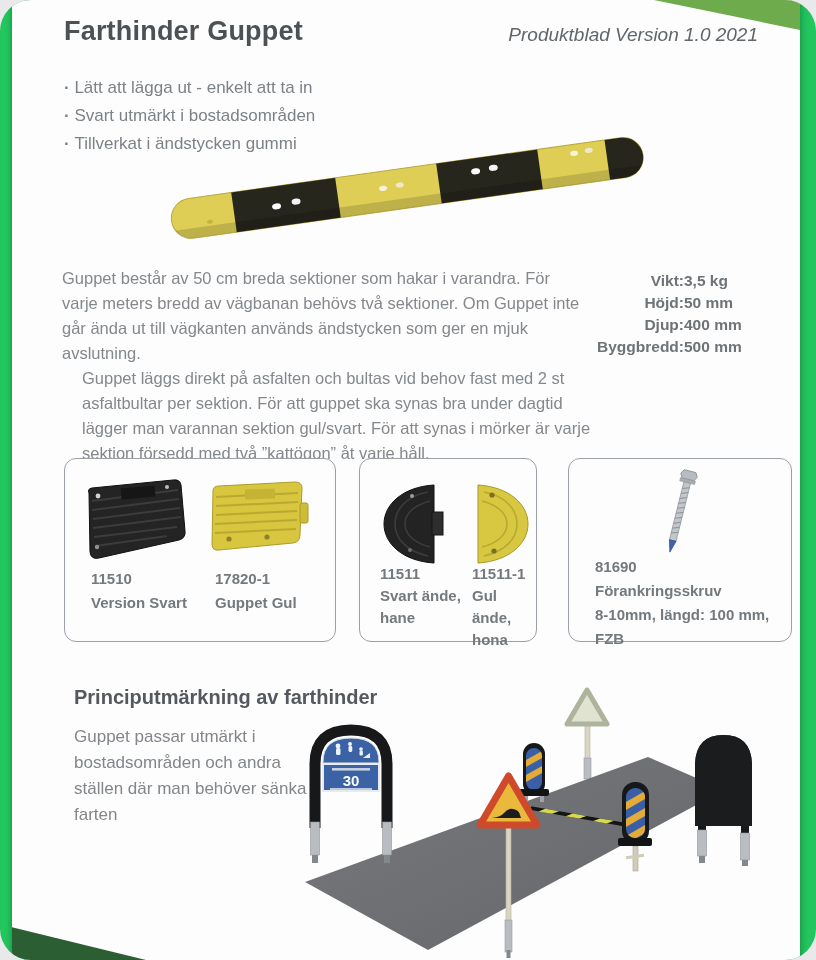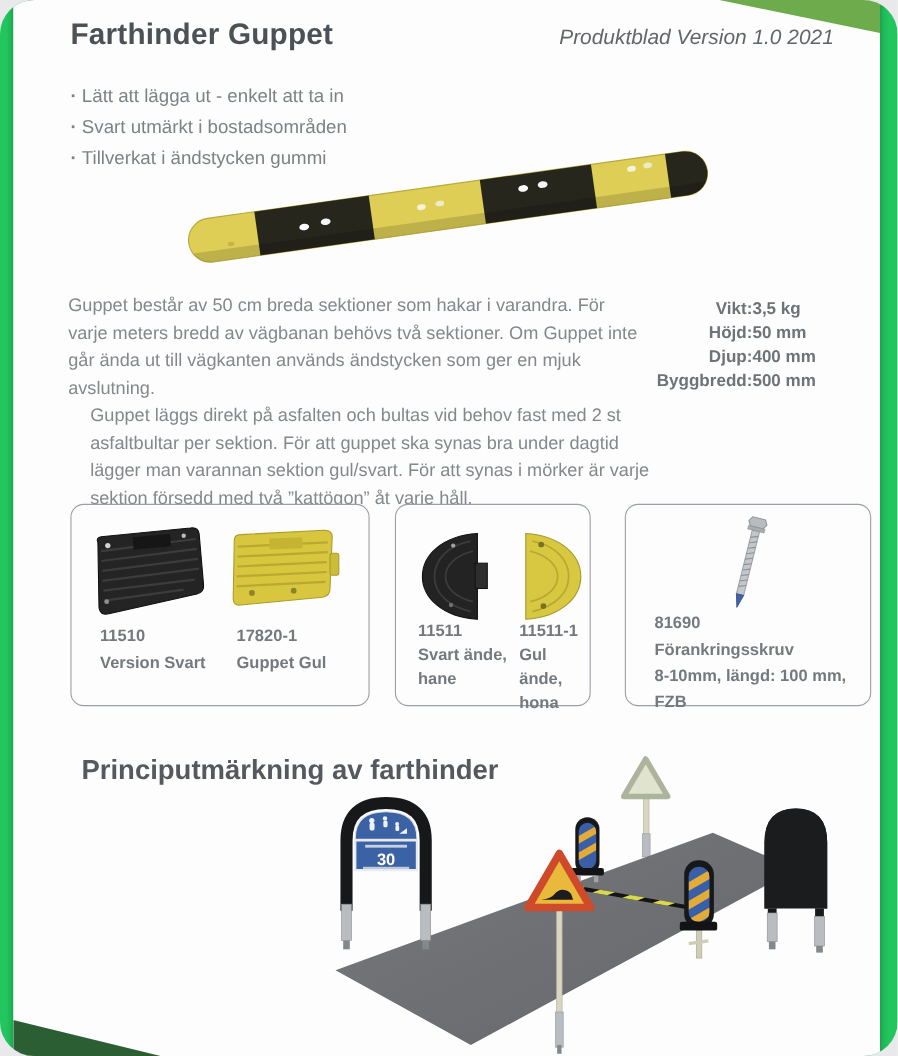--- a/index.html
+++ b/index.html
@@ -21,21 +21,21 @@
   .p1{left:50px;top:266px;width:522px;}
   .p2{left:50px;top:366px;width:528px;margin-left:20px;}
   .specs{left:572px;top:270px;font-size:15.5px;font-weight:bold;color:#6e7377;line-height:22px;}
   .specs .row{display:flex;}
   .specs .lbl{width:100px;text-align:right;}
   .pbox{position:absolute;top:458px;height:184px;border:1.5px solid #9aa0a5;border-radius:12px;
         background:#fdfdfd;box-sizing:border-box;}
   .b1{left:52px;width:272px;} .b2{left:334px;width:178px;margin-left:13px;} .b3{left:556px;width:224px;}
   .sku{font-size:15px;font-weight:bold;color:#74797d;line-height:24px;}
   .sku2{font-size:15px;font-weight:bold;color:#74797d;line-height:22px;}
-  .h2{left:62px;top:686px;font-size:25px;font-weight:bold;color:#55595e;}
+  .h2{left:62px;top:686px;font-size:20px;font-weight:bold;color:#55595e;}
   .p3{left:62px;top:724px;width:242px;font-size:17px;line-height:26px;color:#82868a;}
   svg{display:block;}
 </style>
 </head>
 <body>
 
 <div class="stage">
   <div class="page">
 
     <div class="corner-green"></div>
@@ -192,20 +192,21 @@
         </g>
       </svg>
       <div class="abs" style="left:26px;top:96px;width:178px">
         <div class="sku">81690</div>
         <div class="sku">Förankringsskruv</div>
         <div class="sku">8-10mm, längd: 100 mm, FZB</div>
       </div>
     </div>
 
     <div class="abs h2">Principutmärkning av farthinder</div>
+    <div class="abs p3">Guppet passar utmärkt i bostadsområden och andra ställen där man behöver sänka farten</div>
 
     <svg class="abs" style="left:288px;top:678px" width="492" height="282" viewBox="0 0 492 282">
       <defs>
         <linearGradient id="roadg" x1="0" y1="0" x2="1" y2="1">
           <stop offset="0" stop-color="#77797c"></stop>
             <stop offset="1" stop-color="#646669"></stop>
         </linearGradient>
         <clipPath id="mp1">
             <rect x="226" y="70" width="16" height="42" rx="8"></rect>
           </clipPath>

